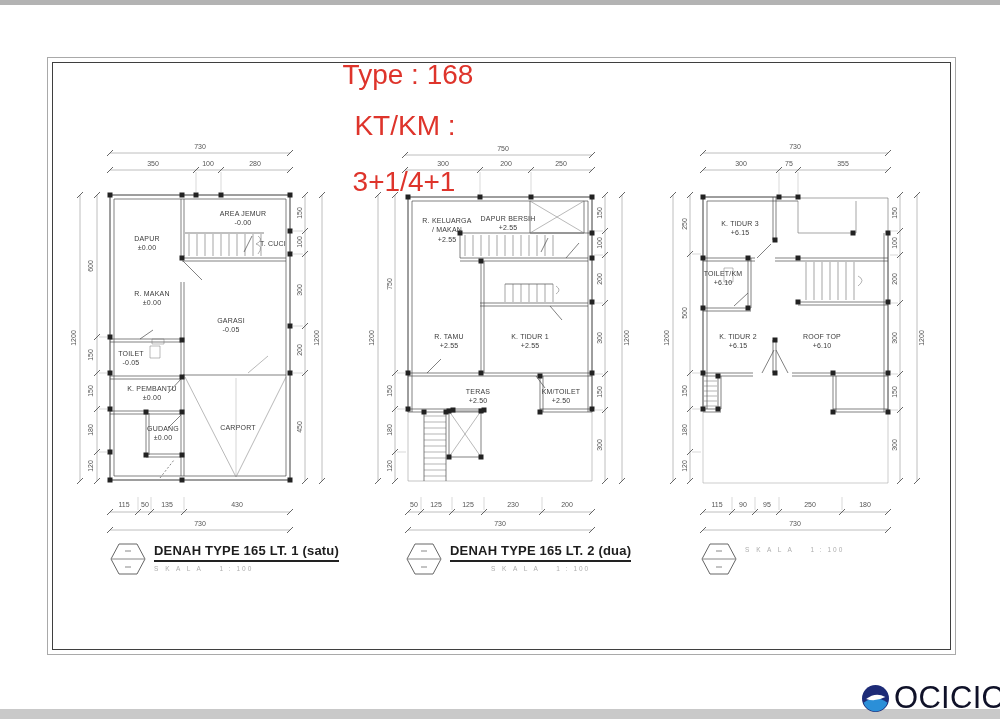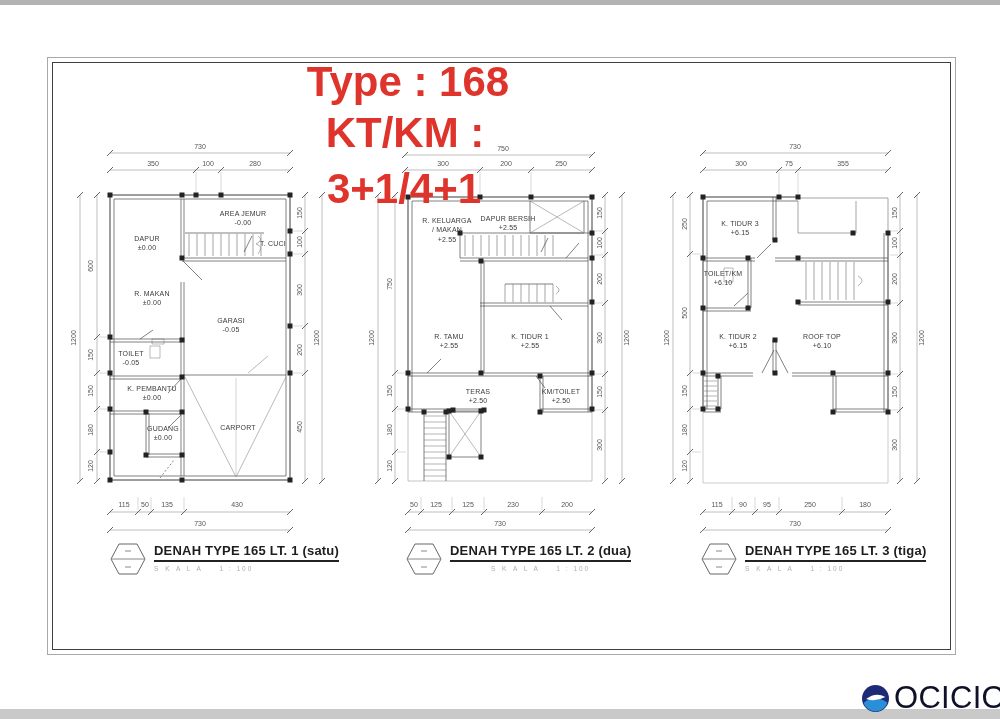--- a/index.html
+++ b/index.html
@@ -8,21 +8,21 @@
   .strip-top{position:absolute;left:0;top:0;width:1000px;height:5px;background:#b3b3b3;}
   .strip-bottom{position:absolute;left:0;top:709px;width:1000px;height:10px;background:#c9c9c9;}
   .frame-outer{position:absolute;left:47px;top:57px;width:909px;height:598px;border:1px solid #a9a9a9;box-sizing:border-box;}
   .frame-inner{position:absolute;left:4px;top:4px;right:4px;bottom:4px;border:1.5px solid #3f3f3f;}
   svg.linework{position:absolute;left:0;top:0;}
   #labels{position:absolute;left:0;top:0;width:1000px;height:719px;pointer-events:none;}
   #labels .lbl{position:absolute;transform:translate(-50%,-50%);white-space:pre-line;text-align:center;line-height:1.35;}
   #labels .room{font-size:7px;color:#3a3a3a;letter-spacing:0.2px;}
   #labels .dim{font-size:7px;color:#555;}
   #labels .rot{transform:translate(-50%,-50%) rotate(-90deg);}
-  .title-line{position:absolute;font-weight:bold;font-size:42px;line-height:1;transform:translateX(-50%);color:#de342b;}
+  .title-line{position:absolute;font-weight:normal;font-size:28px;line-height:1;transform:translateX(-50%);color:#de342b;}
   .t1{left:408px;top:61px;}
   .t2{left:405px;top:112px;}
   .t3{left:404px;top:168px;}
   .caption{position:absolute;top:543px;display:flex;align-items:flex-start;}
   .cap1{left:110px;} .cap2{left:406px;text-align:center;} .cap3{left:701px;}
   .hex{margin-right:8px;}
   .cap-title{font-size:13px;font-weight:bold;color:#1d1d1d;border-bottom:2px solid #222;
              padding-bottom:2px;white-space:nowrap;letter-spacing:0.2px;}
   .cap-scale{font-size:6.5px;color:#adadad;letter-spacing:2.5px;margin-top:3px;}
   .cap-scale-val{margin-left:16px;letter-spacing:2px;color:#adadad;}
@@ -226,21 +226,20 @@
     <div class="cap-scale"><span>S K A L A</span><span class="cap-scale-val">1 : 100</span></div>
   </div>
 </div>
 
 <div class="caption cap3">
   <svg class="hex" width="36" height="32" viewBox="0 0 36 32">
     <polygon points="9,1 27,1 35,16 27,31 9,31 1,16" fill="none" stroke="#666" stroke-width="1"></polygon>
     <path d="M1,16H35M15,8h6M15,24h6" fill="none" stroke="#888" stroke-width="1"></path>
   </svg>
   <div class="cap-text">
-    <div class="cap-title">DENAH TYPE 165 LT. 3 (tiga)</div>
     <div class="cap-scale"><span>S K A L A</span><span class="cap-scale-val">1 : 100</span></div>
   </div>
 </div>
 
 <div class="logo">
   <svg width="27" height="27" viewBox="0 0 26 26">
     <circle cx="13" cy="13" r="13" fill="#1d2b77"></circle>
     <path d="M1.5,17 A12,12 0 0 0 24.5,17 Q13,9 1.5,17 Z" fill="#2b8fd8"></path>
     <path d="M4,13.5 Q13,6.5 22.5,11.5 Q13,16.5 4,13.5 Z" fill="#ffffff"></path>
   </svg>

